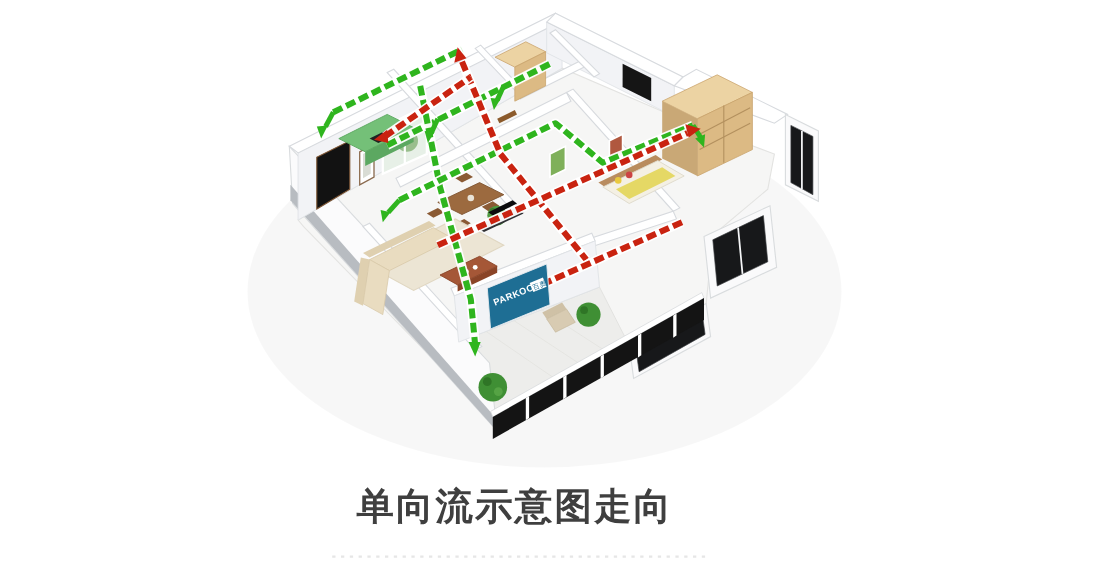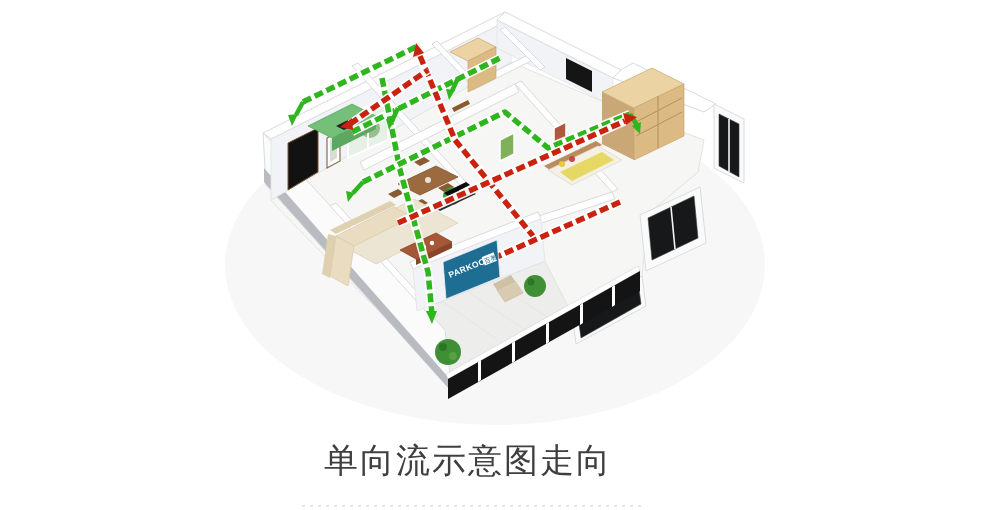--- a/index.html
+++ b/index.html
@@ -14,21 +14,21 @@
   .glassdark{fill:#17181a;stroke:#3c3e42;stroke-width:0.6;}
   .mullion{stroke:#f4f5f7;stroke-width:1.6;}
   .duct-under{fill:none;stroke:#ffffff;stroke-width:8.5;opacity:0.95;stroke-linejoin:round;}
   .duct-supply{fill:none;stroke:var(--supply,#2fb51e);stroke-width:5.5;stroke-dasharray:9 4;stroke-linejoin:round;}
   .duct-exhaust{fill:none;stroke:var(--exhaust,#c92310);stroke-width:5.5;stroke-dasharray:9 4;stroke-linejoin:round;}
   .stub-supply{fill:none;stroke:var(--supply,#2fb51e);stroke-width:4.5;}
   .supply-fill{fill:var(--supply,#2fb51e);}
   .exhaust-fill{fill:var(--exhaust,#c92310);}
   .banner-fill{fill:var(--banner,#1e6e94);stroke:#e9edf0;stroke-width:0.8;}
   .caption{position:absolute;left:468px;top:438px;transform:translateX(-50%);
-    font-size:34px;letter-spacing:2px;font-weight:400;color:var(--caption,#3f3f3f);white-space:nowrap;}
+    font-size:34px;letter-spacing:2px;font-weight:700;color:var(--caption,#3f3f3f);white-space:nowrap;}
   .wood{fill:#dcba84;stroke:#c9a36b;stroke-width:0.7;}
   .woodtop{fill:#ecd3a3;stroke:#caa36b;stroke-width:0.7;}
   .woodline{stroke:#b3905e;stroke-width:1;}
 </style>
 </head>
 <body>
 
 <div class="stage">
 <svg width="1000" height="510" viewBox="0 0 1000 510">
 

